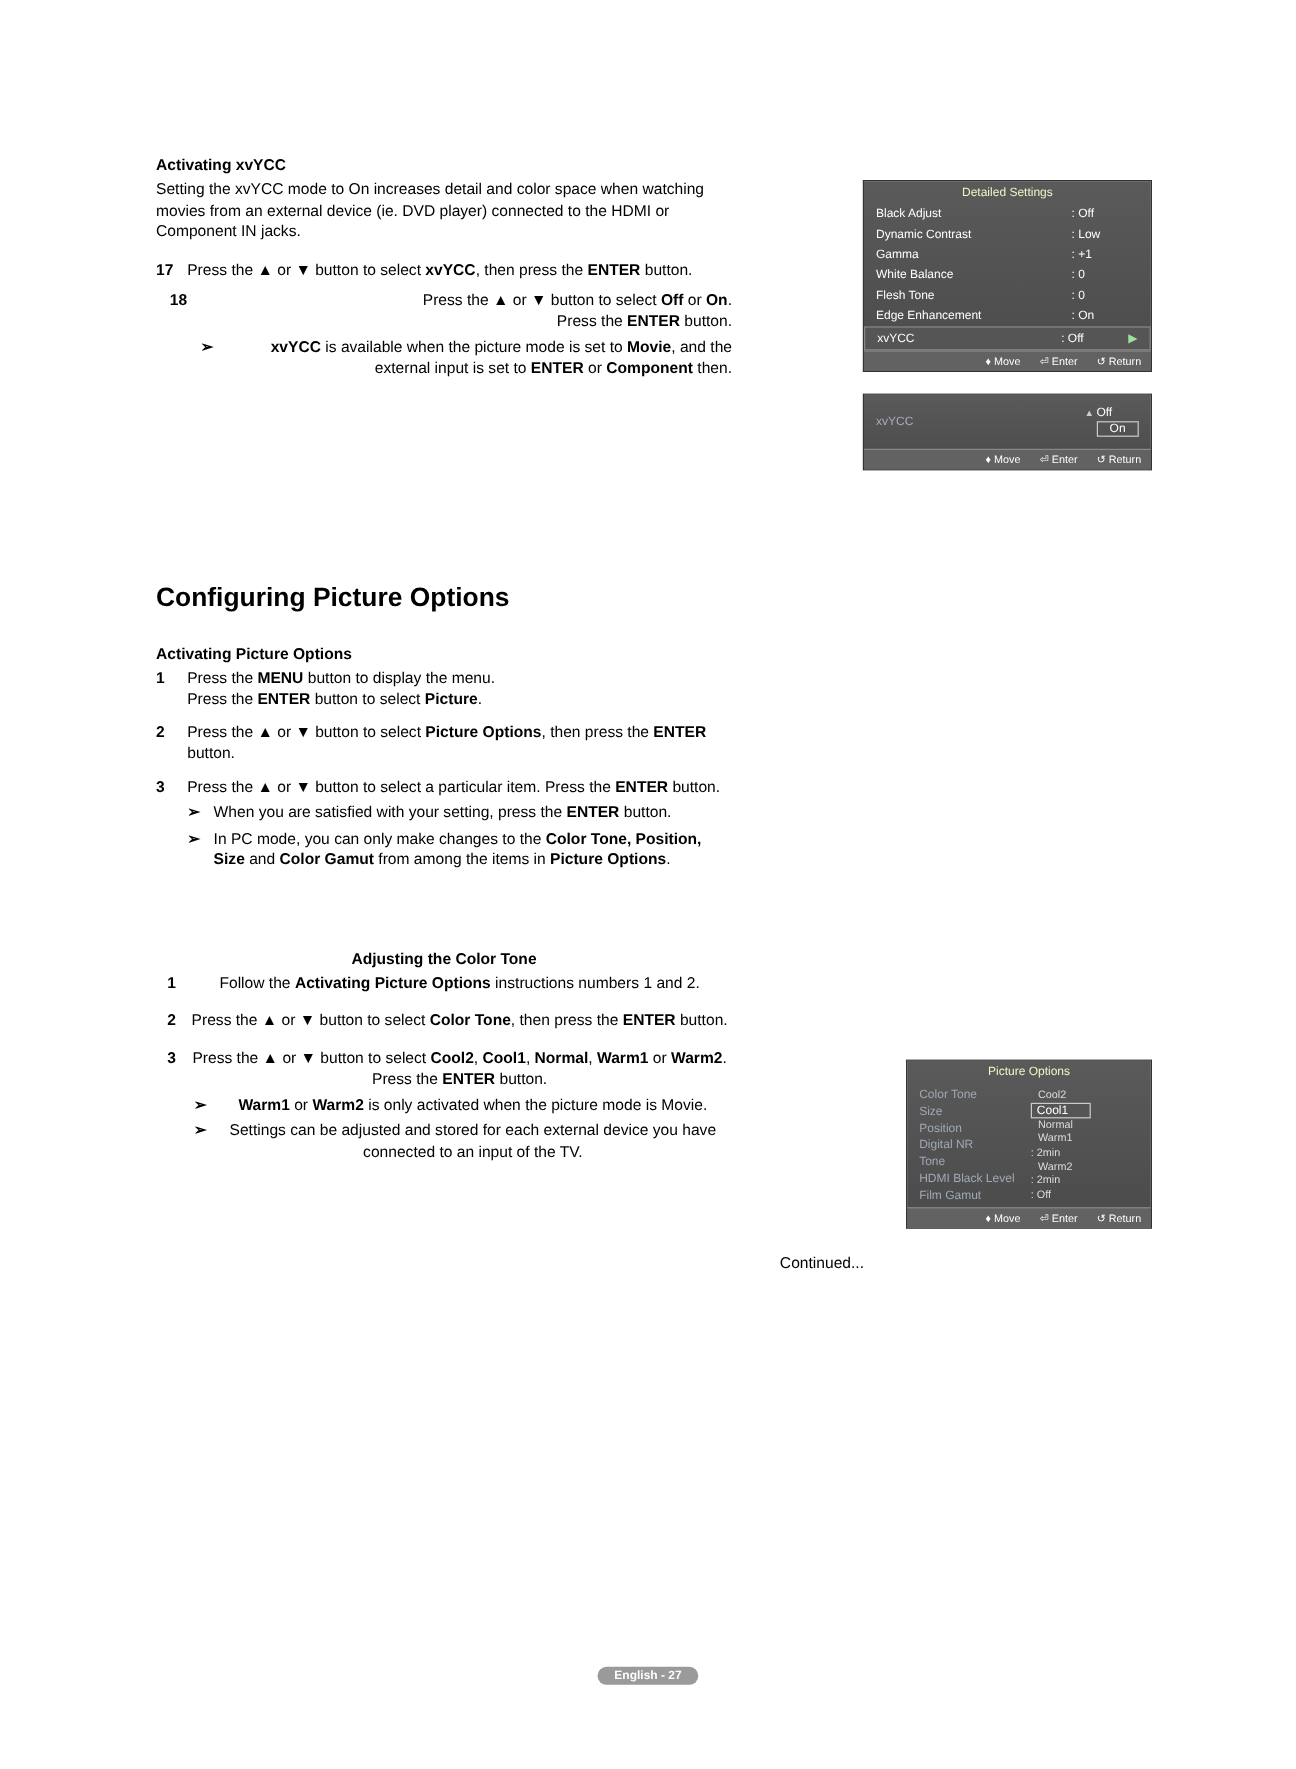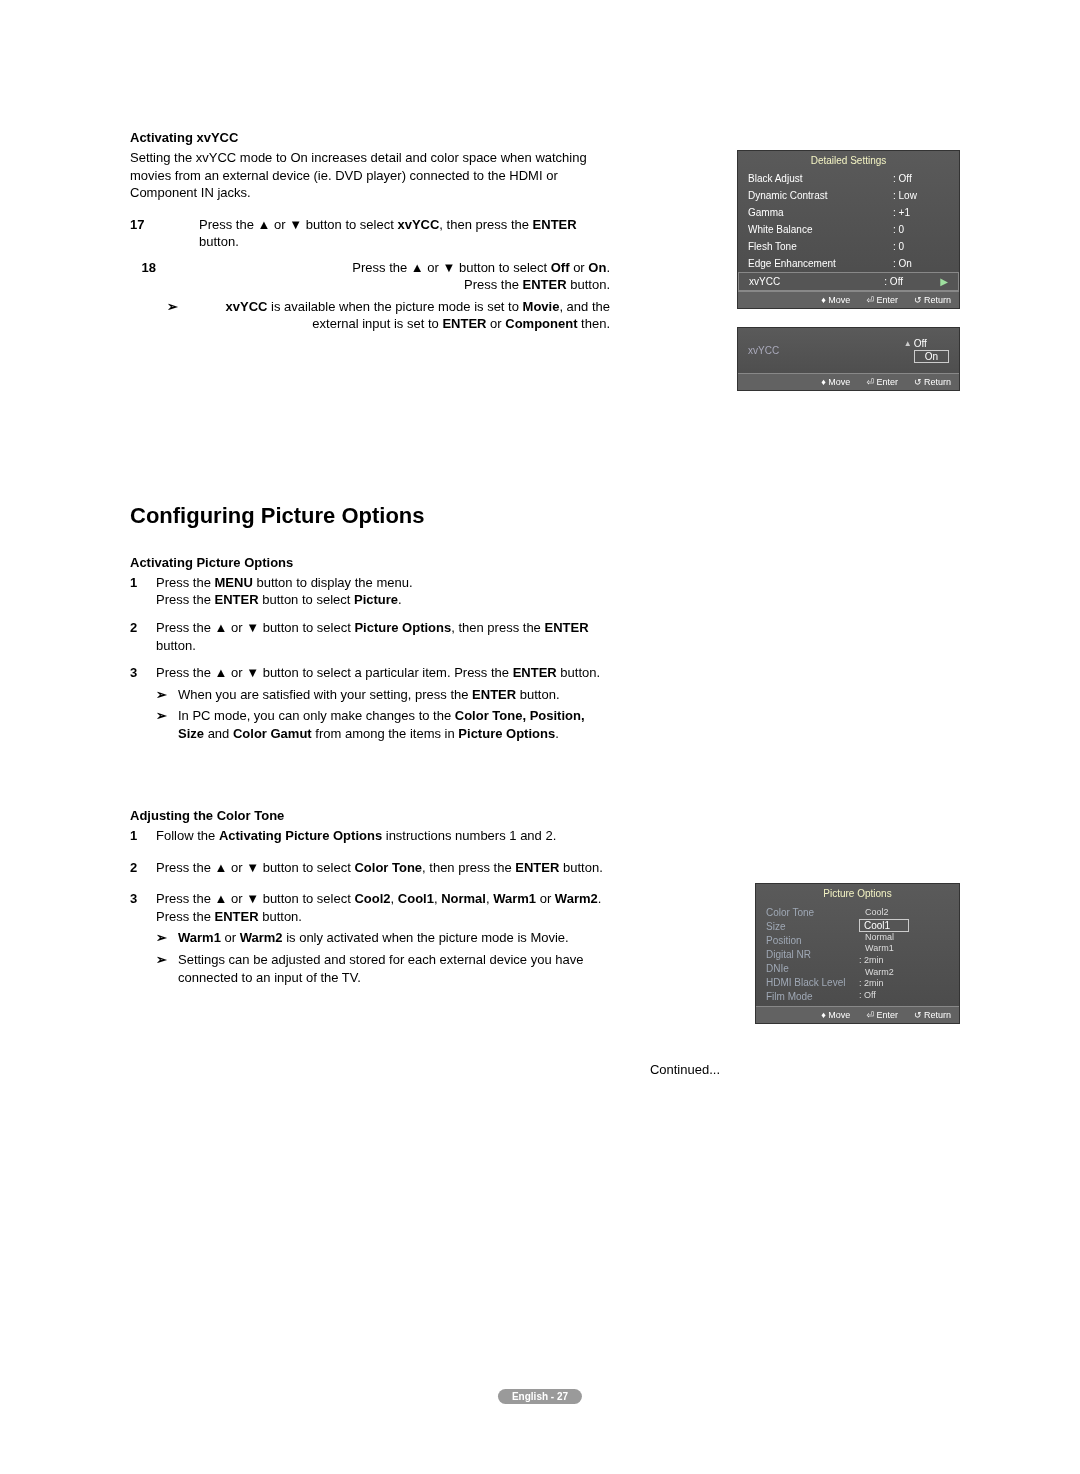--- a/index.html
+++ b/index.html
@@ -7,21 +7,21 @@
     background: #fff;
     font-family: Arial, Helvetica, sans-serif;
     font-size: 13px;
     color: #000;
     width: 1080px;
     height: 1474px;
     position: relative;
     padding: 130px 120px 60px 130px;
   }
   .main-col { width: 480px; }
-  .right-col { position: absolute; right: 120px; top: 150px; width: 223px; }
+  .right-col { position: absolute; right: 120px; top: 150px; width: 241px; }
   .section-underline { font-weight: bold; display:inline-block; margin-bottom:4px;}
   .para { line-height: 1.35; margin-bottom: 4px; }
   .num-row { display: flex; margin-bottom: 8px; line-height: 1.35;}
   .num-row .num { width: 26px; font-weight: bold; flex-shrink:0;}
   .num-row .body { flex: 1; }
   .arrow-row { display:flex; margin-top:4px; padding-left: 26px;}
   .arrow-row .chev { width: 22px; flex-shrink:0; font-weight:bold;}
   .arrow-row .atxt { flex:1; }
   .bold { font-weight: bold; }
   h2.heading { font-size: 22px; font-weight: bold; margin-top: 170px; margin-bottom: 26px;}
@@ -102,21 +102,21 @@
 </style>
 </head>
 <body>
 
 <div class="main-col">
 
   <div>
     <span class="section-underline">Activating xvYCC</span>
     <p class="para">Setting the xvYCC mode to On increases detail and color space when watching movies from an external device (ie. DVD player) connected to the HDMI or Component IN jacks.</p>
 
-    <div class="num-row" style="margin-top:14px;gap:43px;">
+    <div class="num-row" style="margin-top:14px;">
       <div class="num">17</div>
       <div class="body">
         <span>Press the ▲ or ▼ button to select </span><span class="bold">xvYCC</span><span>, then press the </span><span class="bold">ENTER</span><span> button.</span>
       </div>
     </div>
 
     <div class="num-row" style="margin-top:2px;text-align:right;">
       <div class="num">18</div>
       <div class="body">
         <span>Press the ▲ or ▼ button to select </span><span class="bold">Off</span><span> or </span><span class="bold">On</span><span>.</span><br>
@@ -164,21 +164,21 @@
         <div class="arrow-row" style="padding-left:0;">
           <div class="chev">➢</div>
           <div class="atxt">
             <span>In PC mode, you can only make changes to the </span><span class="bold">Color Tone, Position, Size</span><span> and </span><span class="bold">Color Gamut</span><span> from among the items in </span><span class="bold">Picture Options</span><span>.</span>
           </div>
         </div>
       </div>
     </div>
   </div>
 
-  <div style="margin-top:66px;">
+  <div style="margin-top:66px;text-align:center;">
     <span class="section-underline">Adjusting the Color Tone</span>
 
     <div class="num-row">
       <div class="num">1</div>
       <div class="body">
         <span>Follow the </span><span class="bold">Activating Picture Options</span><span> instructions numbers 1 and 2.</span>
       </div>
     </div>
 
     <div class="num-row" style="margin-top:14px;">
@@ -275,23 +275,23 @@
 </div>
 
 <div class="osd3">
   <div class="osd-title">Picture Options</div>
   <div style="display:flex;">
     <div style="flex:1; padding:4px 0 4px 10px; display:flex; flex-direction:column; gap:3px;">
       <span class="lbl">Color Tone</span>
       <span class="lbl">Size</span>
       <span class="lbl">Position</span>
       <span class="lbl">Digital NR</span>
-      <span class="lbl">DNIe</span>
+      <span class="lbl">Tone</span>
       <span class="lbl">HDMI Black Level</span>
-      <span class="lbl">Film Mode</span>
+      <span class="lbl">Film Gamut</span>
     </div>
     <div class="dropdown-area" style="padding:4px 10px 4px 0; display:flex; flex-direction:column; align-items:flex-start;">
       <span class="dd-item" style="padding-left:6px;">Cool2</span>
       <span class="dd-sel">Cool1</span>
       <span class="dd-item" style="padding-left:6px;">Normal</span>
       <span class="dd-item" style="padding-left:6px;">Warm1</span>
       <span class="dd-item">: 2min</span>
       <span class="dd-item" style="padding-left:6px;">Warm2</span>
       <span class="dd-item">: 2min</span>
       <span class="dd-item">: Off</span>

